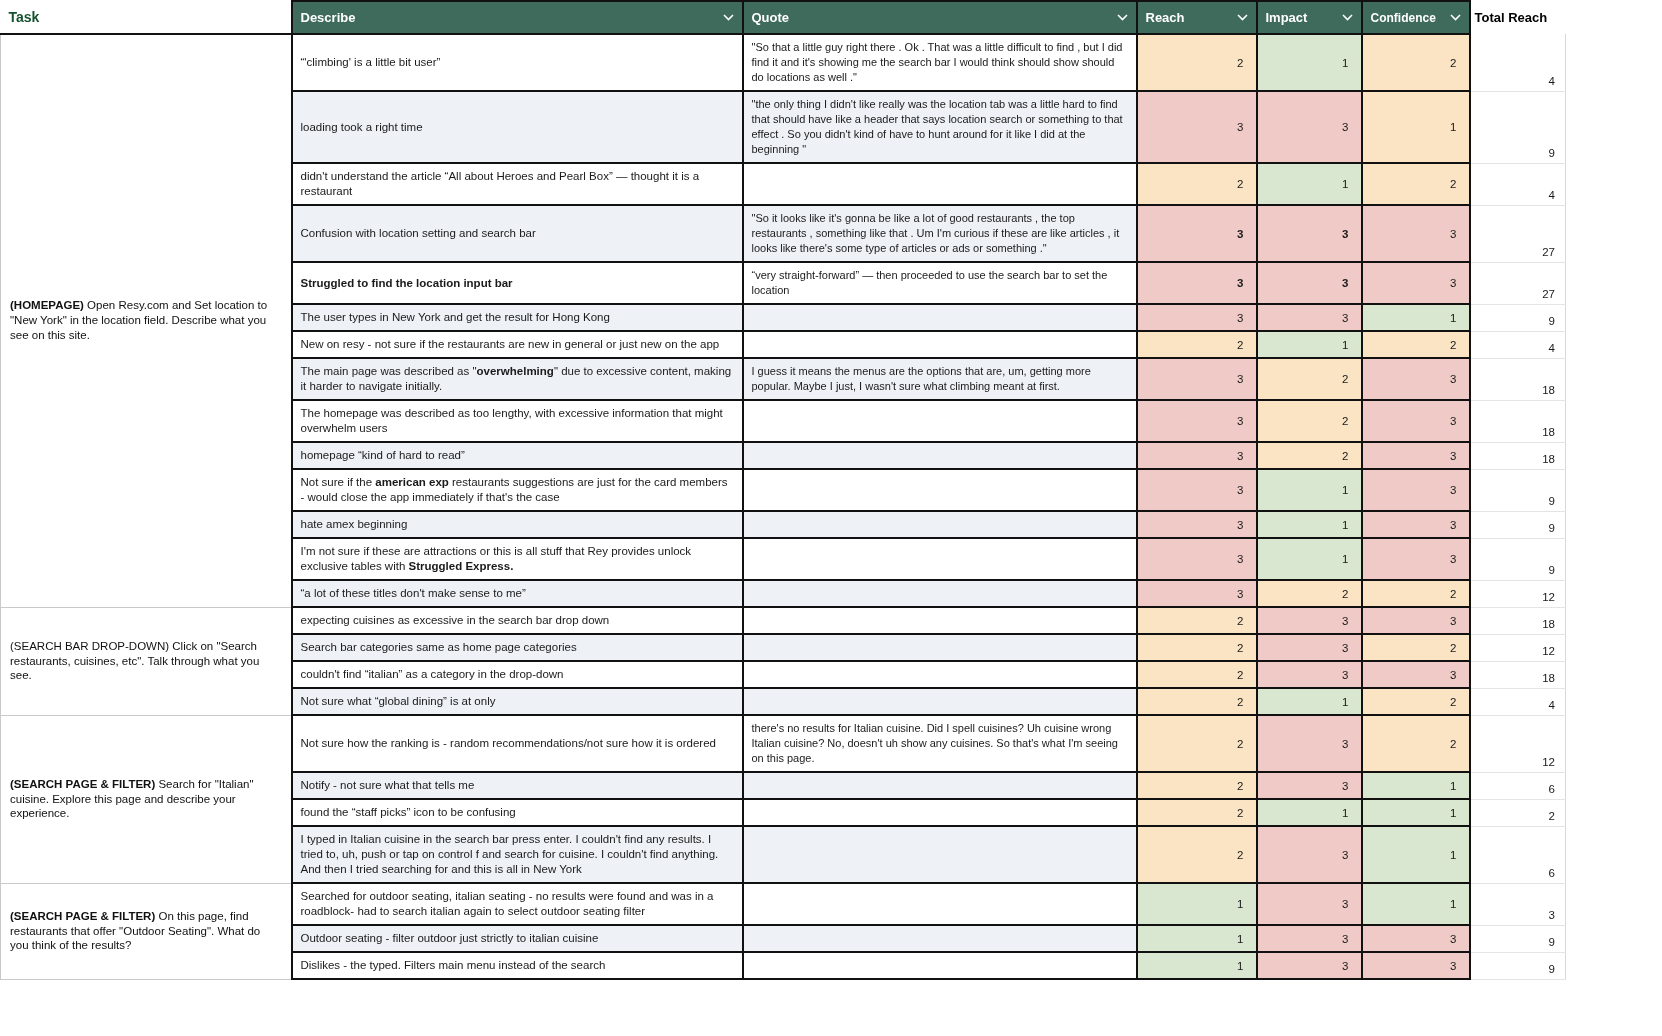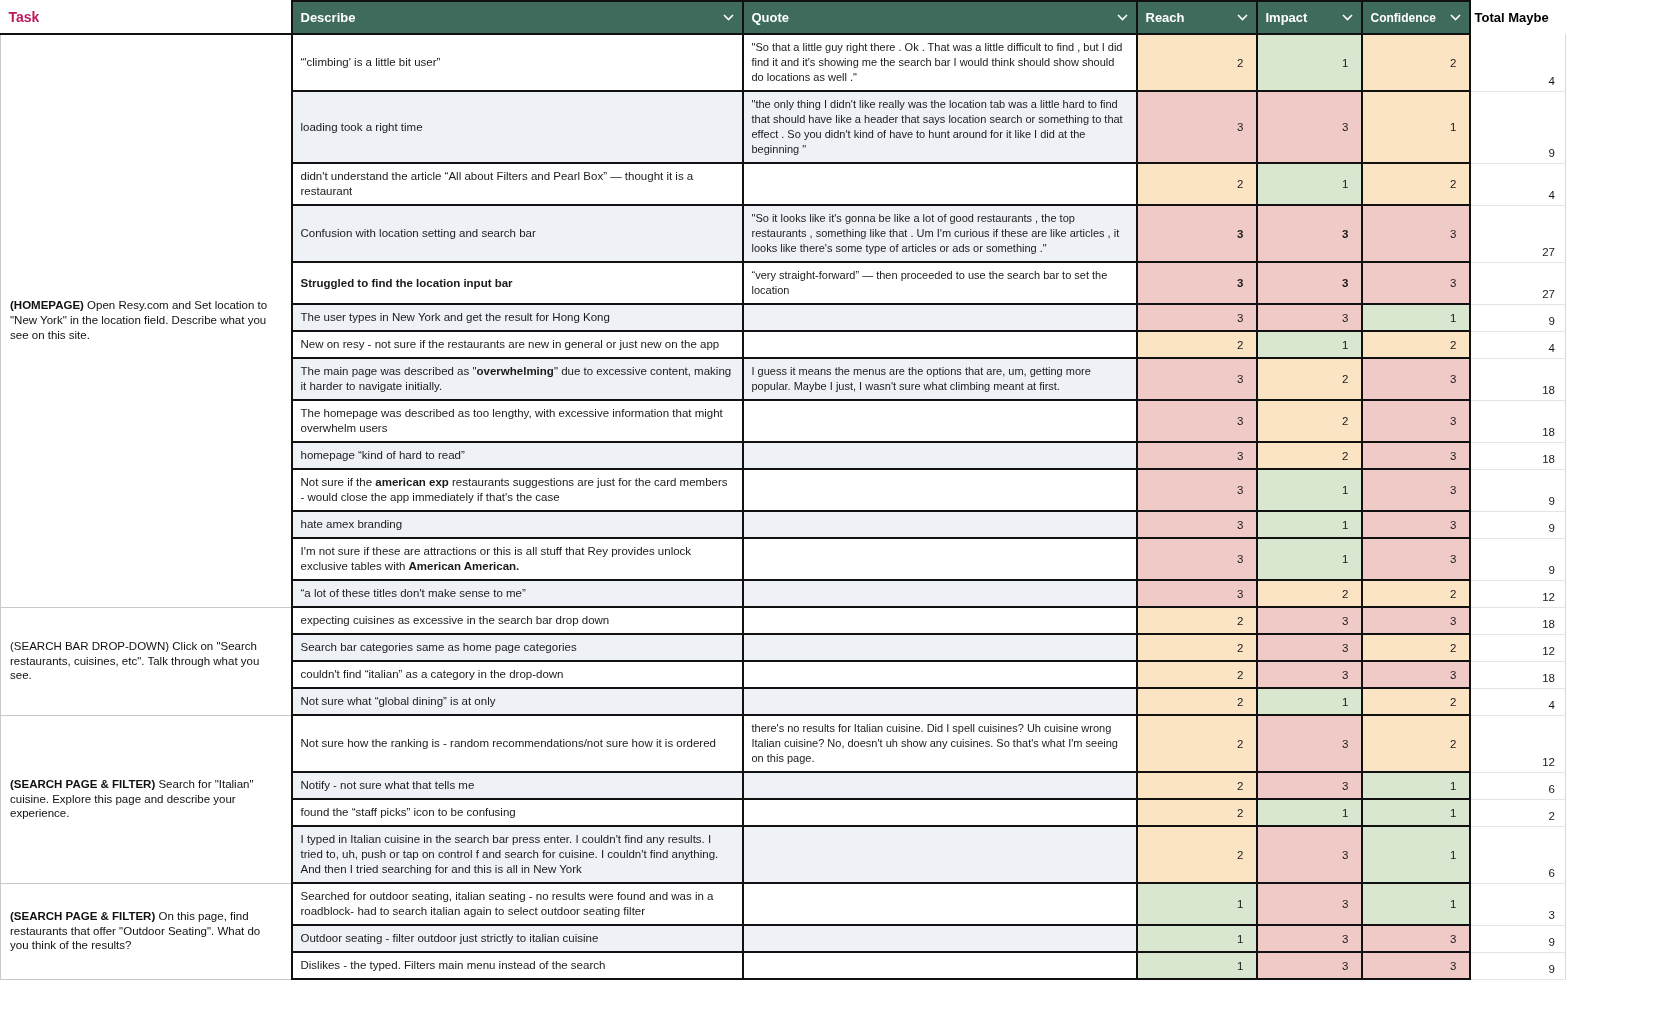--- a/index.html
+++ b/index.html
@@ -10,21 +10,21 @@
   html,body{margin:0;padding:0;}
   body{
     width:1662px;height:1036px;background:#fff;
     font-family:"Liberation Sans", sans-serif;color:#1a1a1a;overflow:hidden;
   }
   table{border-collapse:collapse;table-layout:fixed;width:1565px;}
   th,td{overflow:hidden;}
   
   thead th{height:30px;vertical-align:middle;}
   .th-task{
-    background:#fff;color:#be185d;font-size:14px;font-weight:700;text-align:left;
+    background:#fff;color:#14532d;font-size:14px;font-weight:700;text-align:left;
     padding:8px 8px;border-bottom:2px solid #111;
   }
   .th-green{
     background:var(--header-green);color:#fff;font-weight:700;font-size:13px;
     text-align:left;padding:0 6px 0 8px;border:2px solid #111;
   }
   .th-total{
     background:#fff;color:#000;font-weight:700;font-size:13px;text-align:left;
     padding:0 4px;
   }
@@ -115,21 +115,21 @@
       <th class="th-green" style="font-size:12px;">
         <div class="hwrap">
           <span>Confidence</span>
           <span class="chev">
               <svg width="11" height="7" viewBox="0 0 11 7">
                 <path d="M1 1l4.5 4.5L10 1" stroke="#fff" stroke-width="1.6" fill="none"></path>
               </svg>
             </span>
         </div>
       </th>
-      <th class="th-total">Total Maybe</th>
+      <th class="th-total">Total Reach</th>
     </tr>
   </thead>
   <tbody id="rows">
       <tr>
         <td class="task-cell" rowspan="14"><span class="b">(HOMEPAGE)</span><span> Open Resy.com and Set location to "New York" in the location field. Describe what you see on this site.</span></td>
         <td class="problem-cell">“'climbing' is a little bit user”</td>
         <td class="quote-cell">"So that a little guy right there . Ok . That was a little difficult to find , but I did find it and it's showing me the search bar I would think should show should do locations as well ."</td>
         <td class="score-cell" style="background: rgb(251, 228, 195);">2</td>
         <td class="score-cell" style="background: rgb(217, 231, 208);">1</td>
         <td class="score-cell" style="background: rgb(251, 228, 195);">2</td>
@@ -137,21 +137,21 @@
       </tr>
       <tr class="band">
         <td class="problem-cell">loading took a right time</td>
         <td class="quote-cell">"the only thing I didn't like really was the location tab was a little hard to find that should have like a header that says location search or something to that effect . So you didn't kind of have to hunt around for it like I did at the beginning "</td>
         <td class="score-cell" style="background: rgb(240, 202, 198);">3</td>
         <td class="score-cell" style="background: rgb(240, 202, 198);">3</td>
         <td class="score-cell" style="background: rgb(251, 228, 195);">1</td>
         <td class="total-cell">9</td>
       </tr>
       <tr>
-        <td class="problem-cell">didn't understand the article “All about Filters and Pearl Box” — thought it is a restaurant</td>
+        <td class="problem-cell">didn't understand the article “All about Heroes and Pearl Box” — thought it is a restaurant</td>
         <td class="quote-cell"></td>
         <td class="score-cell" style="background: rgb(251, 228, 195);">2</td>
         <td class="score-cell" style="background: rgb(217, 231, 208);">1</td>
         <td class="score-cell" style="background: rgb(251, 228, 195);">2</td>
         <td class="total-cell">4</td>
       </tr>
       <tr class="band">
         <td class="problem-cell">Confusion with location setting and search bar</td>
         <td class="quote-cell">"So it looks like it's gonna be like a lot of good restaurants , the top restaurants , something like that . Um I'm curious if these are like articles , it looks like there's some type of articles or ads or something ."</td>
         <td class="score-cell b" style="background: rgb(240, 202, 198);">3</td>
@@ -209,29 +209,29 @@
       </tr>
       <tr>
         <td class="problem-cell"><span>Not sure if the </span><span class="b">american exp</span><span> restaurants suggestions are just for the card members - would close the app immediately if that's the case</span></td>
         <td class="quote-cell"></td>
         <td class="score-cell" style="background: rgb(240, 202, 198);">3</td>
         <td class="score-cell" style="background: rgb(217, 231, 208);">1</td>
         <td class="score-cell" style="background: rgb(240, 202, 198);">3</td>
         <td class="total-cell">9</td>
       </tr>
       <tr class="band">
-        <td class="problem-cell">hate amex branding</td>
-        <td class="quote-cell"></td>
-        <td class="score-cell" style="background: rgb(240, 202, 198);">3</td>
-        <td class="score-cell" style="background: rgb(217, 231, 208);">1</td>
-        <td class="score-cell" style="background: rgb(240, 202, 198);">3</td>
-        <td class="total-cell">9</td>
-      </tr>
-      <tr>
-        <td class="problem-cell"><span>I'm not sure if these are attractions or this is all stuff that Rey provides unlock exclusive tables with </span><span class="b">American American.</span></td>
+        <td class="problem-cell">hate amex beginning</td>
+        <td class="quote-cell"></td>
+        <td class="score-cell" style="background: rgb(240, 202, 198);">3</td>
+        <td class="score-cell" style="background: rgb(217, 231, 208);">1</td>
+        <td class="score-cell" style="background: rgb(240, 202, 198);">3</td>
+        <td class="total-cell">9</td>
+      </tr>
+      <tr>
+        <td class="problem-cell"><span>I'm not sure if these are attractions or this is all stuff that Rey provides unlock exclusive tables with </span><span class="b">Struggled Express.</span></td>
         <td class="quote-cell"></td>
         <td class="score-cell" style="background: rgb(240, 202, 198);">3</td>
         <td class="score-cell" style="background: rgb(217, 231, 208);">1</td>
         <td class="score-cell" style="background: rgb(240, 202, 198);">3</td>
         <td class="total-cell">9</td>
       </tr>
       <tr class="band">
         <td class="problem-cell">“a lot of these titles don't make sense to me”</td>
         <td class="quote-cell"></td>
         <td class="score-cell" style="background: rgb(240, 202, 198);">3</td>

